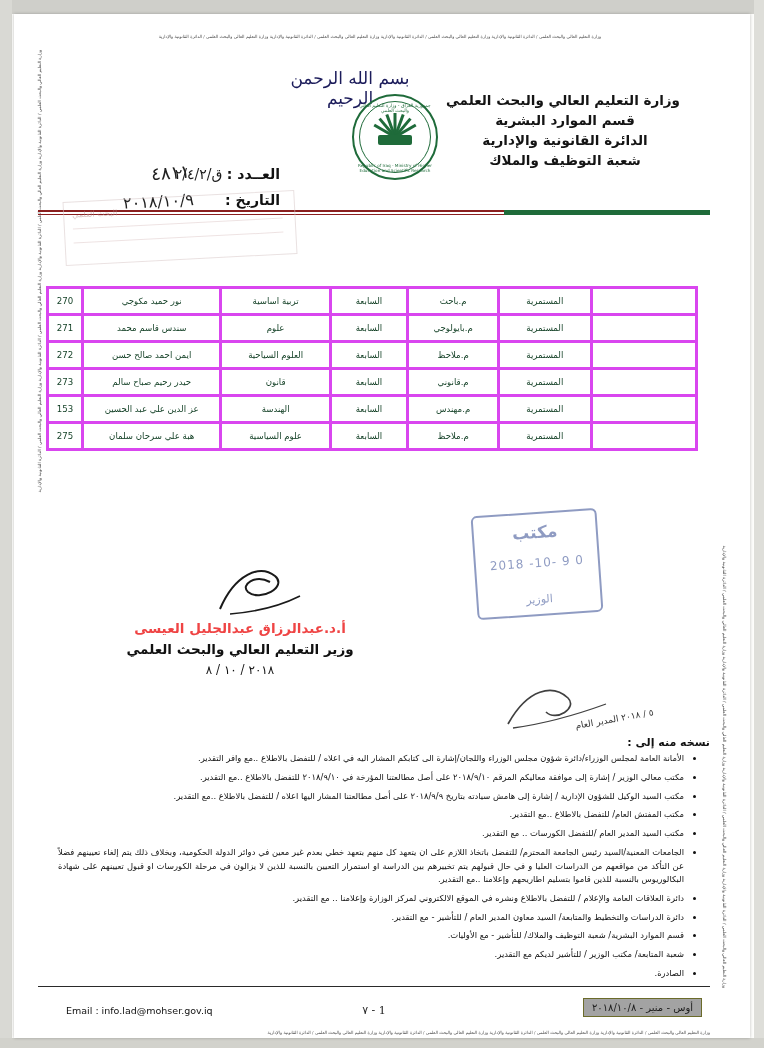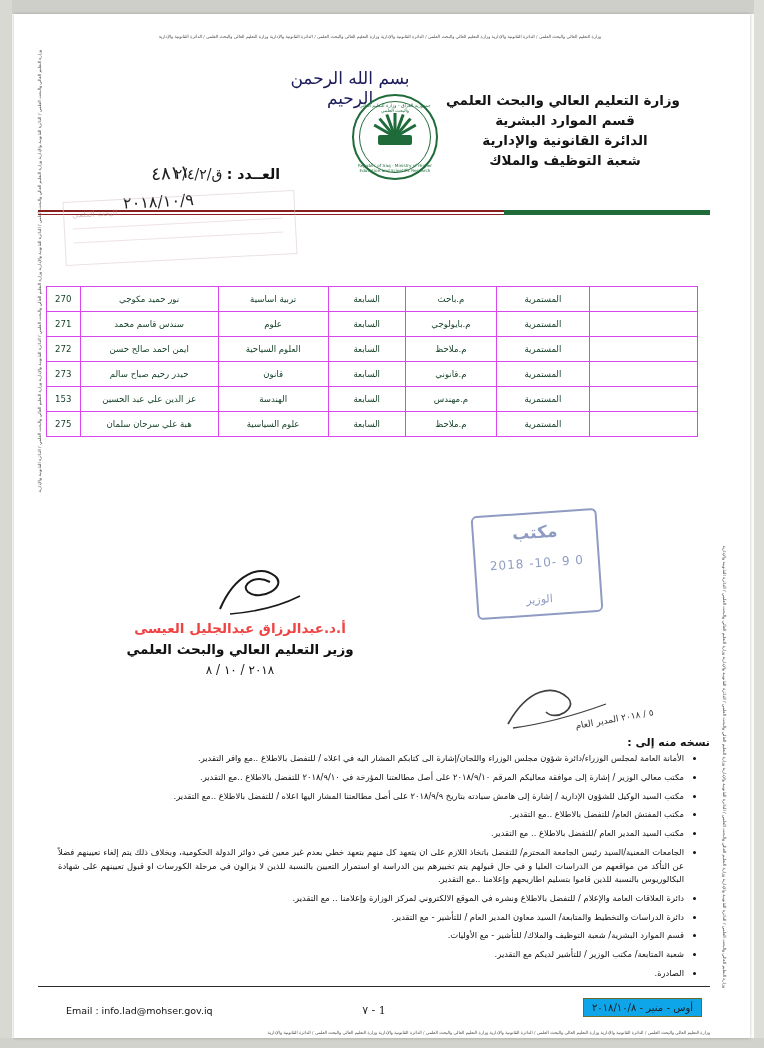--- a/index.html
+++ b/index.html
@@ -70,21 +70,21 @@
   
   .ghost-box{position:absolute;top:182px;left:50px;width:230px;height:62px;
     border:1px solid #d8c9c9;transform:rotate(-3deg);opacity:.55;}
   .ghost-box .gl{position:absolute;left:8px;top:8px;font-size:8px;color:#b48b8b;}
   .ghost-box .gl2{position:absolute;left:8px;top:26px;width:210px;height:1px;background:#e0cccc;}
   .ghost-box .gl3{position:absolute;left:8px;top:40px;width:210px;height:1px;background:#e0cccc;}
 
   
   table.tbl{position:absolute;top:272px;right:52px;width:652px;border-collapse:collapse;}
   table.tbl td{
-    border:1px solid #d946ef;height:16px;font-size:8.6px;color:#0f3d22;
+    border:3px solid #d946ef;height:16px;font-size:8.6px;color:#0f3d22;
     text-align:center;padding:4px 2px;font-family:"DejaVu Sans", sans-serif;
     white-space:nowrap;
   }
   td.c-no{width:30px;color:#13381f;}
   td.c-name{width:138px;text-align:center;}
   td.c-spec{width:111px;}
   td.c-grade{width:78px;}
   td.c-title{width:92px;}
   td.c-status{width:94px;}
   td.c-blank{width:116px;}
@@ -119,21 +119,21 @@
   .copies ul{margin:0;padding-right:14px;}
   .copies li::marker{font-size:9px;}
 
   
   .foot-rule{position:absolute;top:972px;right:40px;width:672px;height:1px;background:#2a2a2a;}
   .foot{position:absolute;top:984px;right:40px;width:672px;height:30px;}
   .foot-email{position:absolute;left:28px;top:7px;font-size:9.5px;color:#111;
     font-family:"DejaVu Sans", sans-serif;}
   .foot-center{position:absolute;left:50%;top:6px;transform:translateX(-50%);
     font-size:11px;color:#222;font-family:"DejaVu Serif", serif;}
-  .foot-box{position:absolute;right:8px;top:0;border:1px solid #6b6b2a;background:#0ea5e9;
+  .foot-box{position:absolute;right:8px;top:0;border:1px solid #6b6b2a;background:#a3a3a3;
     padding:3px 8px;font-size:10px;color:#1c1c1c;}
   .foot-box .fb2{color:#333;}
 
   .bottom-band{position:absolute;top:1016px;right:40px;width:672px;height:8px;}
 </style>
 </head>
 <body>
 
 <div class="page">
   <div class="scan-edge-top"></div>
@@ -175,20 +175,23 @@
         <div>قسم الموارد البشرية</div>
         <div>الدائرة القانونية والإدارية</div>
         <div>شعبة التوظيف والملاك</div>
       </div>
 
       <div class="meta">
         <div class="meta-row">
           <span class="lbl">العــدد :</span>
           <span class="hand">ق/٢/٤/٢</span>
         </div>
+        <div class="meta-row">
+          <span class="lbl">التاريخ :</span>
+        </div>
       </div>
       <div class="meta-num">٤٨١١</div>
       <div class="meta-date">٢٠١٨/١٠/٩</div>
     </div>
 
     <div class="rule-wrap">
       <div class="rule-a"></div>
       <div class="rule-b"></div>
       <div class="rule-green"></div>
     </div>
@@ -283,21 +286,21 @@
     <div class="sig2-txt">٥ / ٢٠١٨
 المدير العام</div>
 
     <div class="copies-title">نسخه منه إلى :</div>
     <div class="copies">
       <ul>
         <li>الأمانة العامة لمجلس الوزراء/دائرة شؤون مجلس الوزراء واللجان/إشارة الى كتابكم المشار اليه في اعلاه / للتفضل بالاطلاع ..مع وافر التقدير.</li>
         <li>مكتب معالي الوزير / إشارة إلى موافقة معاليكم المرقم ٢٠١٨/٩/١٠ على أصل مطالعتنا المؤرخة في ٢٠١٨/٩/١٠ للتفضل بالاطلاع ..مع التقدير.</li>
         <li>مكتب السيد الوكيل للشؤون الإدارية / إشارة إلى هامش سيادته بتاريخ ٢٠١٨/٩/٩ على أصل مطالعتنا المشار اليها اعلاه / للتفضل بالاطلاع ..مع التقدير.</li>
         <li>مكتب المفتش العام/ للتفضل بالاطلاع ..مع التقدير.</li>
-        <li>مكتب السيد المدير العام /للتفضل بالاطلاع .. مع التقدير.</li>
+        <li>مكتب السيد المدير العام /للتفضل الكورسات .. مع التقدير.</li>
         <li>الجامعات المعنية/السيد رئيس الجامعة المحترم/ للتفضل باتخاذ اللازم على ان يتعهد كل منهم بتعهد خطي بعدم غير معين في دوائر الدولة  الحكومية، وبخلاف ذلك يتم إلغاء تعيينهم فضلاً عن التأكد من مواقعهم من الدراسات العليا و في حال قبولهم يتم تخييرهم بين الدراسة او استمرار التعيين بالنسبة للذين لا يزالون في مرحلة الكورسات او قبول تعيينهم على شهادة البكالوريوس بالنسبة للذين قاموا بتسليم اطاريحهم وإعلامنا ..مع التقدير.</li>
         <li>دائرة العلاقات العامة والإعلام / للتفضل بالاطلاع ونشره في الموقع الالكتروني لمركز الوزارة وإعلامنا .. مع التقدير.</li>
         <li>دائرة الدراسات والتخطيط والمتابعة/ السيد معاون المدير العام / للتأشير - مع التقدير.</li>
         <li>قسم الموارد البشرية/ شعبة التوظيف والملاك/ للتأشير - مع الأوليات.</li>
         <li>شعبة المتابعة/ مكتب الوزير / للتأشير لديكم مع التقدير.</li>
         <li>الصادرة.</li>
       </ul>
     </div>
 
     <div class="foot-rule"></div>

